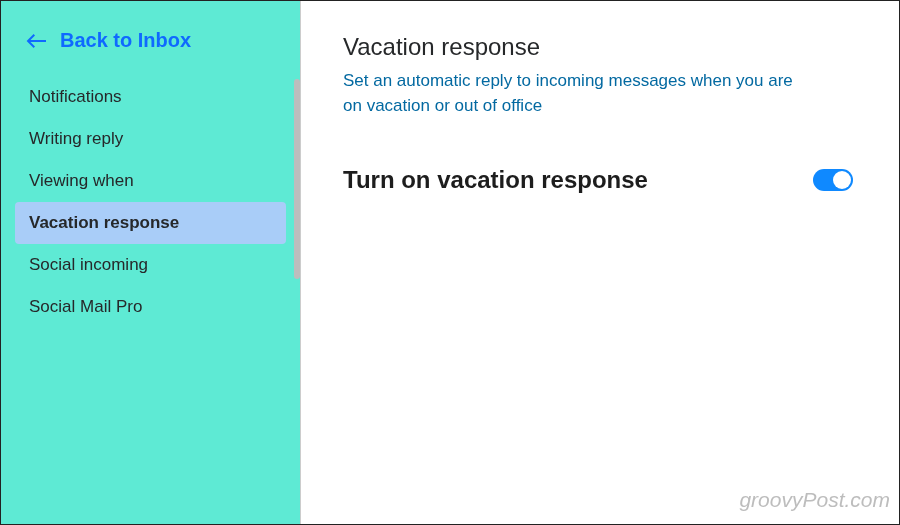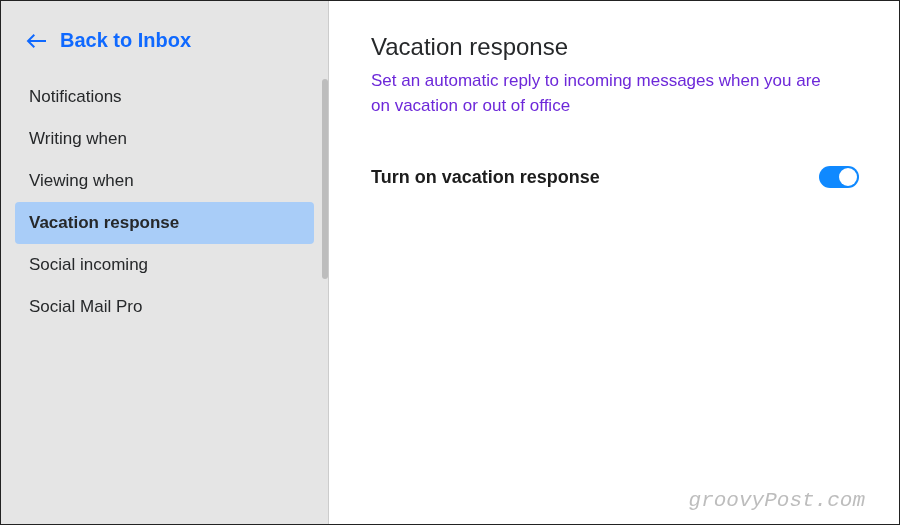--- a/index.html
+++ b/index.html
@@ -11,22 +11,22 @@
       overflow: hidden;
       border: 1px solid #222;
       position: relative;
     }
     .layout {
       display: flex;
       width: 100%;
       height: 100%;
     }
     .sidebar {
-      width: 328px;
-      background: #e5e5e5;
+      width: 300px;
+      background: #5eead4;
       border-right: 1px solid #ccc;
       position: relative;
       overflow: hidden;
     }
     .sidebar-scroll-indicator {
       position: absolute;
       right: 0;
       top: 78px;
       width: 6px;
       height: 200px;
@@ -81,33 +81,33 @@
       background: #fff;
     }
     .page-title {
       font-size: 24px;
       font-weight: 400;
       color: #26282a;
       margin-bottom: 8px;
     }
     .page-subtitle {
       font-size: 17px;
-      color: #6d28d9;
+      color: #0369a1;
       line-height: 1.45;
       margin-bottom: 48px;
       max-width: 470px;
     }
     .toggle-row {
       display: flex;
       align-items: center;
       justify-content: space-between;
       max-width: 510px;
     }
     .toggle-label {
-      font-size: 18px;
+      font-size: 24px;
       font-weight: 700;
       color: #1d1d1d;
     }
     .toggle-switch {
       position: relative;
       width: 40px;
       height: 22px;
       background: #0f89ff;
       border-radius: 11px;
       cursor: pointer;
@@ -117,43 +117,43 @@
       top: 2px;
       right: 2px;
       width: 18px;
       height: 18px;
       background: #fff;
       border-radius: 50%;
     }
     .watermark {
       position: absolute;
       bottom: 12px;
-      right: 34px;
+      right: 9px;
       font-size: 21px;
       color: #bdbdbd;
-      font-family: Liberation Mono, monospace;
+      font-family: Liberation Sans, sans-serif;
       font-style: italic;
     }
   </style>
 </head>
 <body>
 
 <div class="layout">
   <aside class="sidebar">
     <a class="back-link">
       <span class="back-arrow-icon">
         <svg viewBox="0 0 24 20">
             <path d="M22 10H2M9 3L2 10l7 7"></path>
           </svg>
       </span>
       <span class="back-link-text">Back to Inbox</span>
     </a>
     <ul class="nav-list">
         <li class="nav-item">Notifications</li>
-        <li class="nav-item">Writing when</li>
+        <li class="nav-item">Writing reply</li>
         <li class="nav-item">Viewing when</li>
         <li class="nav-item active">Vacation response</li>
         <li class="nav-item">Social incoming</li>
         <li class="nav-item">Social Mail Pro</li>
       </ul>
     <div class="sidebar-scroll-indicator"></div>
   </aside>
 
   <main class="main">
     <h1 class="page-title">Vacation response</h1>

